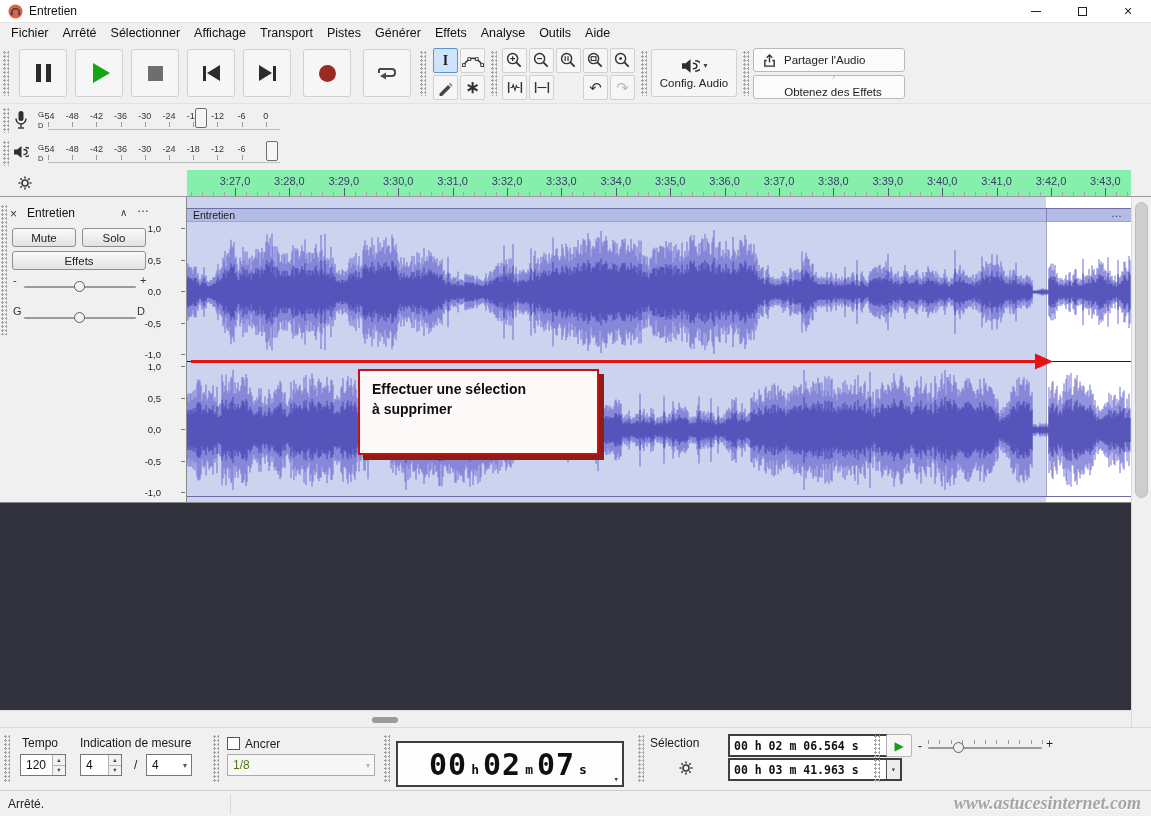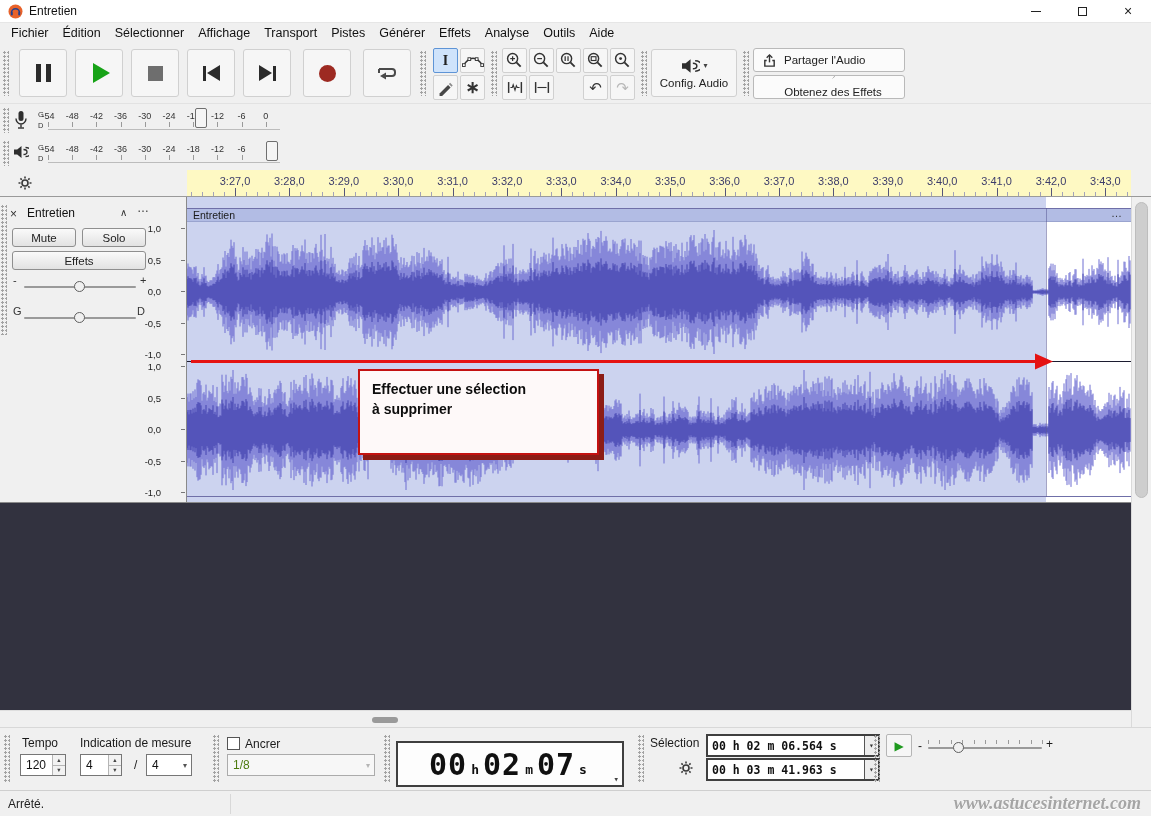--- a/index.html
+++ b/index.html
@@ -39,21 +39,21 @@
 .meters{position:relative;height:66px;background:#f0f0f0;}
 .meterrow{position:absolute;left:0;width:300px;height:33px;}
 .mchan{position:absolute;font-size:7.5px;color:#333;line-height:1;}
 .mtick{position:absolute;top:0;transform:translateX(-50%);font-size:9px;color:#333;}
 .mtickline{position:absolute;top:11px;width:1px;height:5px;background:#9a9a9a;}
 .mbase{position:absolute;height:1px;background:#bcbcbc;}
 .mthumb{position:absolute;width:12px;height:20px;background:#f5f5f5;border:1px solid #6f6f6f;border-radius:2px;}
 
 .timeline{position:relative;height:27px;}
 .tl-left{position:absolute;left:0;top:0;width:187px;height:27px;background:#f0f0f0;border-bottom:1px solid #9a9a9a;}
-.tl-ruler{position:absolute;left:187px;top:0;width:944px;height:27px;background:#fef9c3;border-bottom:1px solid #9a9a9a;}
+.tl-ruler{position:absolute;left:187px;top:0;width:944px;height:27px;background:#86efac;border-bottom:1px solid #9a9a9a;}
 .tl-corner{position:absolute;left:1131px;top:0;width:20px;height:27px;background:#f0f0f0;border-bottom:1px solid #9a9a9a;}
 .tl-label{position:absolute;top:5px;transform:translateX(-50%);font-size:11px;color:#3c3c6a;}
 .tl-major{position:absolute;bottom:0;width:1px;height:8px;background:#55557a;}
 .tl-minor{position:absolute;bottom:0;width:1px;height:4px;background:#a2a2ba;}
 
 .trackrow{position:relative;height:306px;background:#f0f0f0;}
 .trackpanel{position:absolute;left:0;top:0;width:159px;height:306px;background:#f0f0f0;border-bottom:1px solid #8a8a8a;}
 .tp-close{position:absolute;left:10px;top:10px;font-size:12px;color:#333;}
 .tp-name{position:absolute;left:27px;top:9px;font-size:12px;color:#111;}
 .tp-collapse{position:absolute;left:120px;top:10px;font-size:10px;color:#333;}
@@ -87,21 +87,21 @@
 .bb-input{position:absolute;height:22px;background:#fff;border:1px solid #767676;display:flex;align-items:center;padding-left:5px;font-size:12px;color:#111;}
 .spin{position:absolute;right:0;top:0;width:13px;height:100%;border-left:1px solid #b5b5b5;display:flex;flex-direction:column;}
 .spin span{flex:1;display:flex;align-items:center;justify-content:center;font-size:6.5px;color:#444;background:#f2f2f2;line-height:1;}
 .spin span + span{border-top:1px solid #b5b5b5;}
 .chev{position:absolute;right:4px;top:50%;transform:translateY(-50%);font-size:8px;color:#555;}
 .checkbox{position:absolute;width:13px;height:13px;border:1px solid #555;background:#fff;}
 .timedisplay{position:absolute;left:396px;top:13px;width:228px;height:46px;background:#fdfdfd;border:2px solid #3f3f3f;display:flex;align-items:center;justify-content:center;font-family:"DejaVu Sans Mono",monospace;}
 .td-d{font-size:30px;font-weight:bold;color:#101010;letter-spacing:1px;}
 .td-u{font-size:13px;font-weight:bold;color:#101010;margin:10px 4px 0 4px;}
 .td-chev{position:absolute;right:3px;bottom:1px;font-size:9px;color:#444;}
-.selfield{position:absolute;left:706px;width:174px;height:23px;background:#fff;border:2px solid #3f3f3f;font-family:"DejaVu Sans Mono",monospace;font-size:11.5px;font-weight:bold;color:#101010;display:flex;align-items:center;padding-left:4px;}
+.selfield{position:absolute;left:728px;width:174px;height:23px;background:#fff;border:2px solid #3f3f3f;font-family:"DejaVu Sans Mono",monospace;font-size:11.5px;font-weight:bold;color:#101010;display:flex;align-items:center;padding-left:4px;}
 .arrowbox{position:absolute;right:0;top:0;bottom:0;width:14px;background:#ededed;border-left:1px solid #555;display:flex;align-items:center;justify-content:center;font-size:8px;color:#333;}
 .speedbtn{position:absolute;left:886px;top:6px;width:26px;height:23px;background:#f6f6f6;border:1px solid #b5b5b5;border-radius:2px;display:flex;align-items:center;justify-content:center;font-size:12px;color:#1f9a1f;}
 .sl-tick{position:absolute;width:1px;height:4px;background:#9a9a9a;top:12px;}
 
 .statusbar{position:relative;height:26px;background:#f0f0f0;border-top:1px solid #cfcfcf;}
 .status-text{position:absolute;left:8px;top:6px;font-size:12px;color:#222;}
 .status-div{position:absolute;top:3px;width:1px;height:20px;background:#d8d8d8;}
 .watermark{position:absolute;right:10px;top:2px;font-family:"Liberation Serif",serif;font-style:italic;font-weight:bold;font-size:18px;color:#a5a5a5;text-shadow:0 1px 0 #ffffff;}
 </style>
 </head>
@@ -127,21 +127,21 @@
           <span class="max-glyph"></span>
         </div>
       <div class="win-btn">
           <span>×</span>
         </div>
     </div>
   </div>
 
   <nav class="menubar">
       <span class="menu-item">Fichier</span>
-      <span class="menu-item">Édition</span>
+      <span class="menu-item">Arrêté</span>
       <span class="menu-item">Sélectionner</span>
       <span class="menu-item">Affichage</span>
       <span class="menu-item">Transport</span>
       <span class="menu-item">Pistes</span>
       <span class="menu-item">Générer</span>
       <span class="menu-item">Effets</span>
       <span class="menu-item">Analyse</span>
       <span class="menu-item">Outils</span>
       <span class="menu-item">Aide</span>
     </nav>

